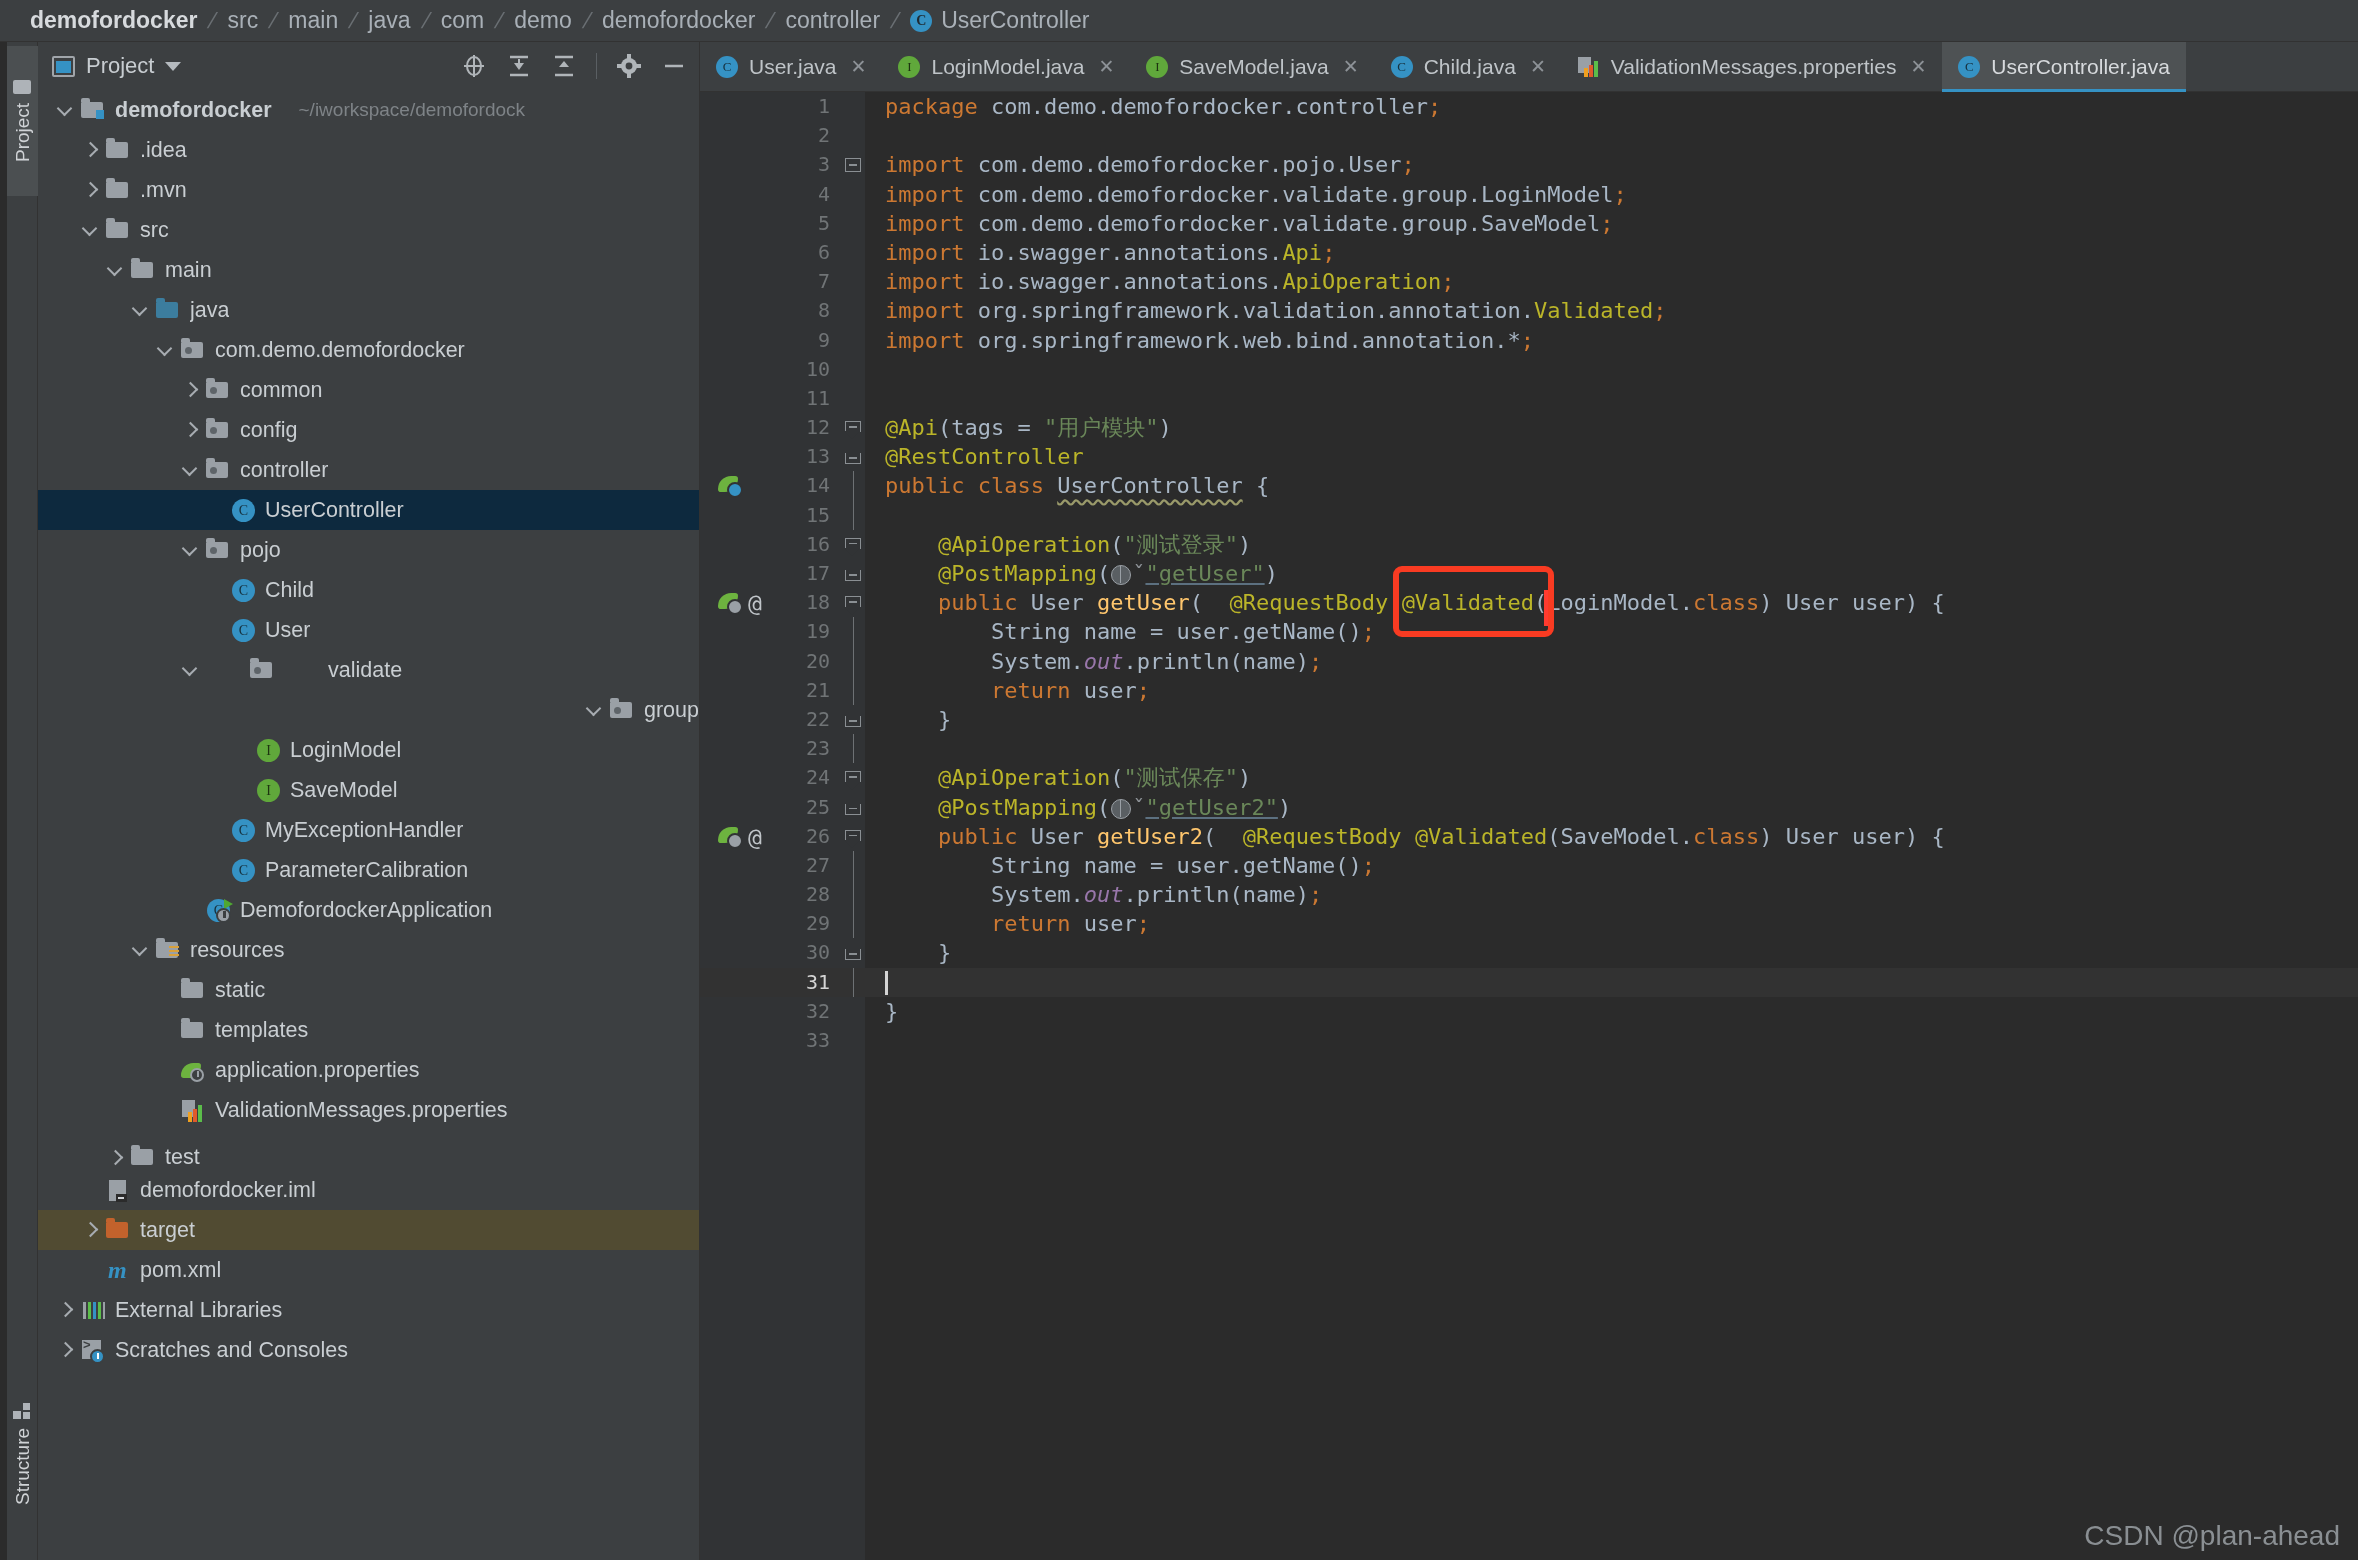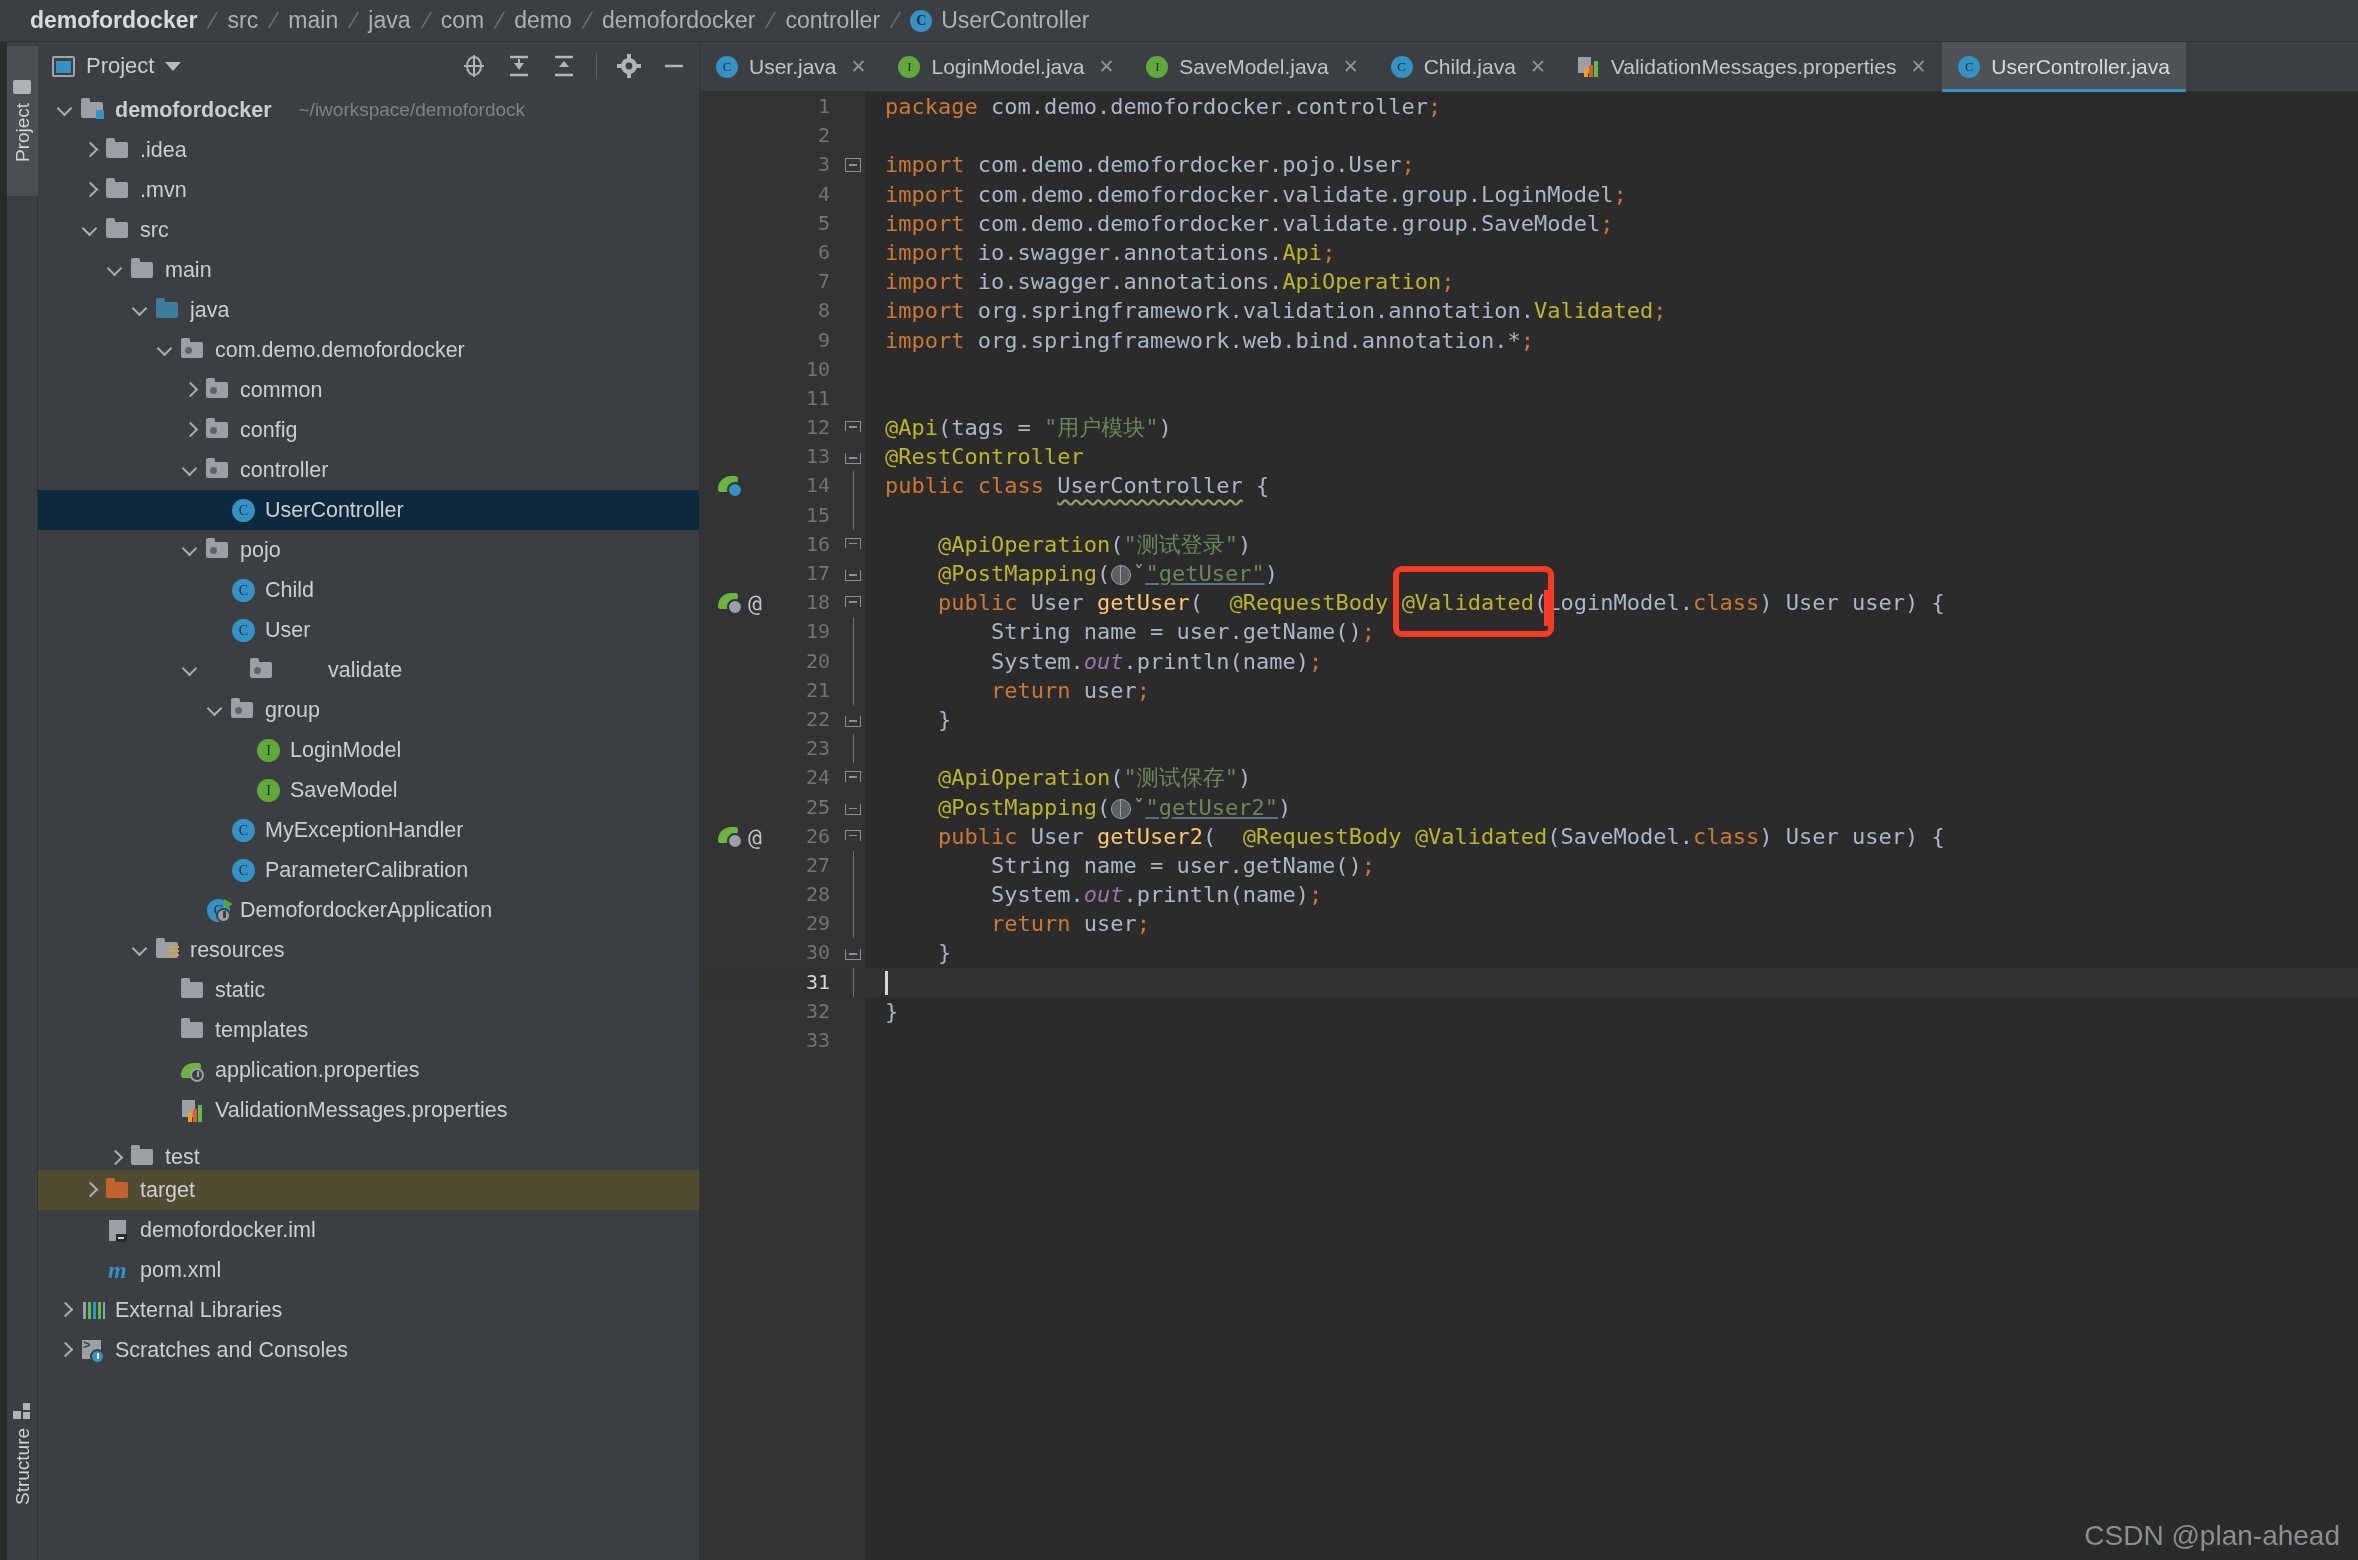--- a/index.html
+++ b/index.html
@@ -516,21 +516,21 @@
           <span class="tlabel">User</span>
         </div>
         <div class="trow" style="padding-left: 141px; gap: 44px;">
           <span class="twist d"></span>
           <span class="ticon">
             <span class="f-grey"></span>
             <span class="f-dot"></span>
           </span>
           <span class="tlabel">validate</span>
         </div>
-        <div class="trow" style="padding-left: 166px;">
+        <div class="trow" style="padding-left: 166px; justify-content: flex-end;">
           <span class="twist d"></span>
           <span class="ticon">
             <span class="f-grey"></span>
             <span class="f-dot"></span>
           </span>
           <span class="tlabel">group</span>
         </div>
         <div class="trow" style="padding-left: 191px;">
           <span class="twist"></span>
           <span class="ticon">
@@ -609,33 +609,33 @@
           </span>
           <span class="tlabel">ValidationMessages.properties</span>
         </div>
         <div class="trow" style="padding-left: 66px; align-items: flex-end;">
           <span class="twist r"></span>
           <span class="ticon">
             <span class="f-grey"></span>
           </span>
           <span class="tlabel">test</span>
         </div>
+        <div class="trow" style="padding-left: 41px;">
+          <span class="twist"></span>
+          <span class="ticon">
+            <span class="iml"></span>
+          </span>
+          <span class="tlabel">demofordocker.iml</span>
+        </div>
         <div class="trow hl" style="padding-left: 41px;">
           <span class="twist r"></span>
           <span class="ticon">
             <span class="f-grey f-orange"></span>
           </span>
           <span class="tlabel">target</span>
-        </div>
-        <div class="trow" style="padding-left: 41px;">
-          <span class="twist"></span>
-          <span class="ticon">
-            <span class="iml"></span>
-          </span>
-          <span class="tlabel">demofordocker.iml</span>
         </div>
         <div class="trow" style="padding-left: 41px;">
           <span class="twist"></span>
           <span class="ticon">
             <span class="mvn">m</span>
           </span>
           <span class="tlabel">pom.xml</span>
         </div>
         <div class="trow" style="padding-left: 16px;">
           <span class="twist r"></span>

